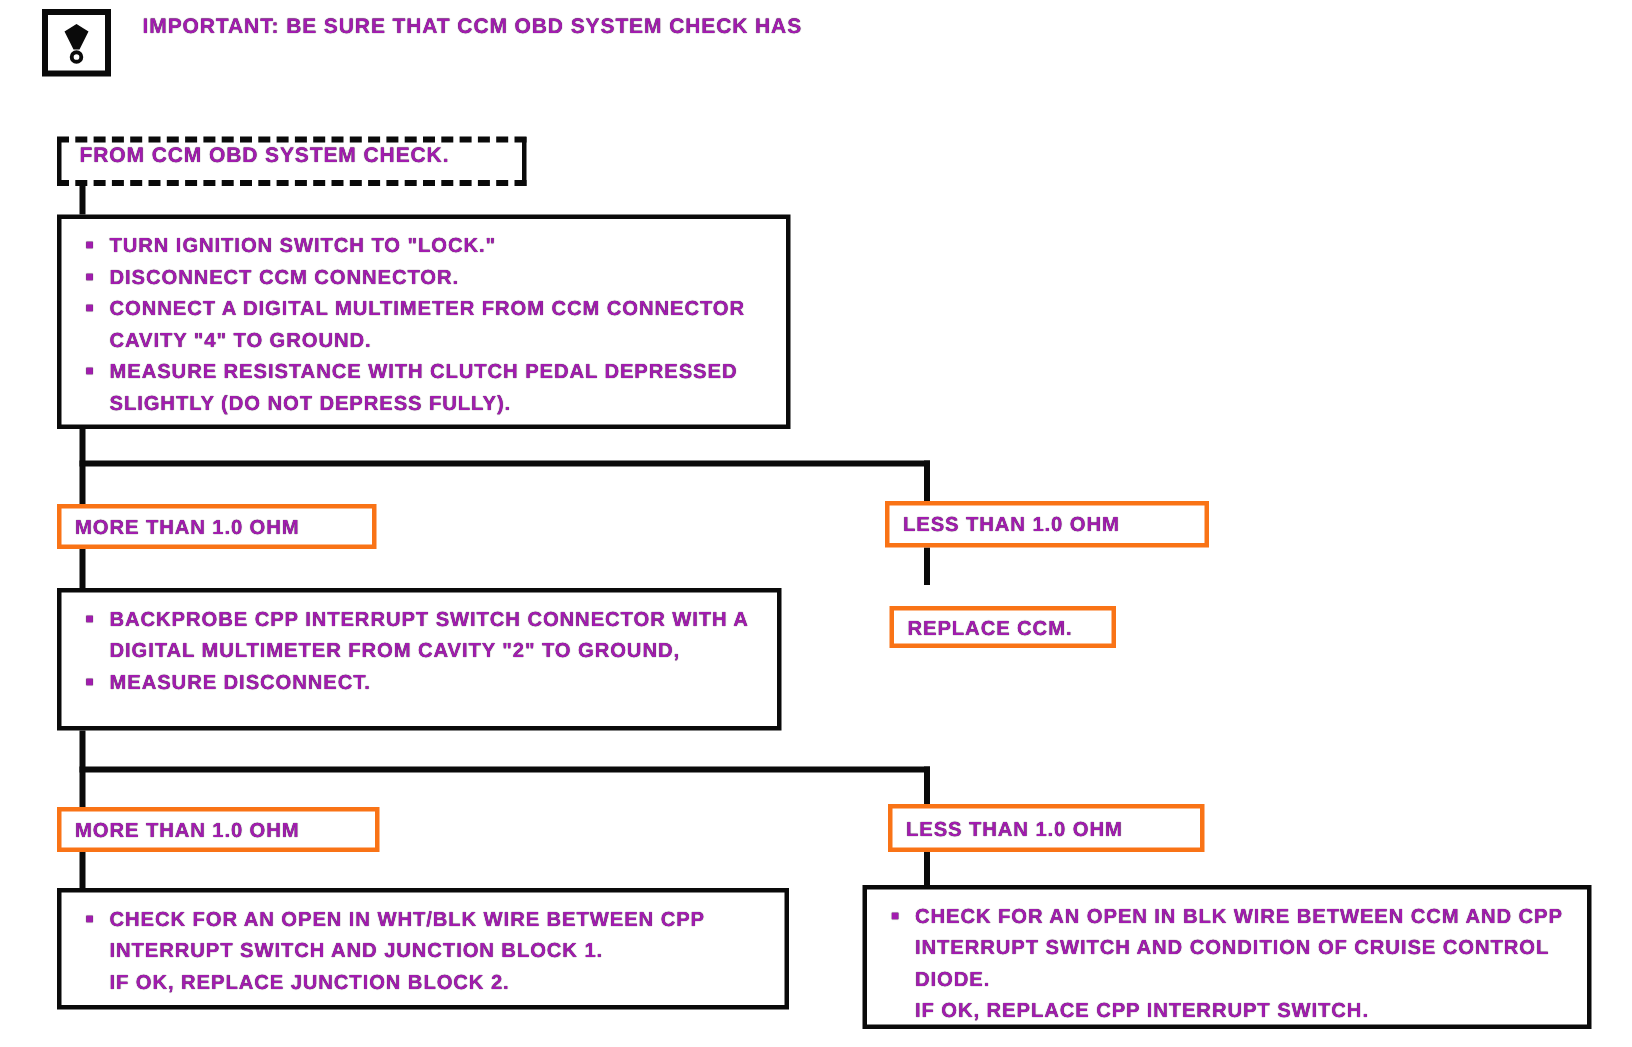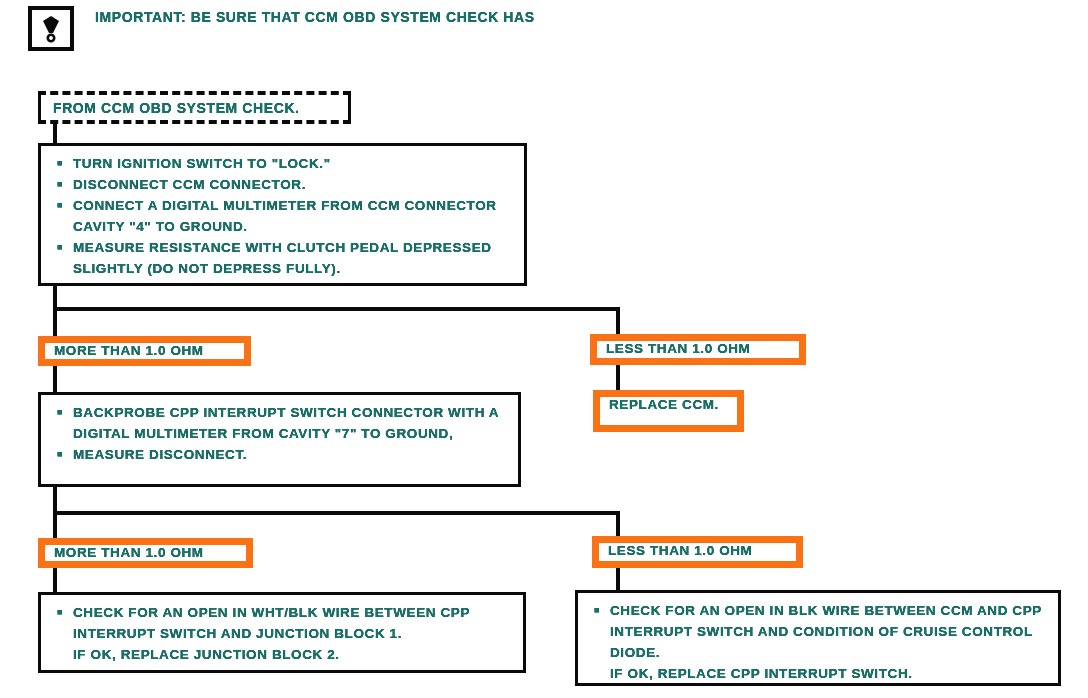--- a/index.html
+++ b/index.html
@@ -1,21 +1,21 @@
 <!DOCTYPE html>
 <html><head>
 <meta charset="utf-8">
 <style>
   html,body{margin:0;padding:0;background:#ffffff;}
   .page{
     position:relative;
     width:1088px;height:698px;
     background:#ffffff;
     font-family:"Liberation Sans","DejaVu Sans",sans-serif;
-    color:#0f766e;
+    color:#a21caf;
     overflow:hidden;
   }
   .bold-scan{
     font-weight:bold;
     letter-spacing:0.6px;
     text-shadow:0 0 0.6px #0a0a0a;
   }
   
   .notice-icon{
     position:absolute;left:28px;top:6px;width:38px;height:37px;
@@ -24,39 +24,39 @@
   }
   .notice-text{
     position:absolute;left:95px;top:7px;width:520px;
     font-size:14px;line-height:20px;
   }
   
   .entry-box{
     position:absolute;left:38px;top:91px;width:295px;height:25px;
     border-left:3px solid #0a0a0a;border-right:3px solid #0a0a0a;
     border-top:4px dashed #0a0a0a;border-bottom:4px dashed #0a0a0a;
-    display:flex;align-items:center;padding-left:12px;
+    display:flex;align-items:flex-start;padding-left:12px;
     font-size:14px;
   }
   
   .proc-box{
     position:absolute;border:3px solid #0a0a0a;background:#fff;
     font-size:13.5px;line-height:21px;
     padding:7px 8px 4px 6px;box-sizing:border-box;
   }
   .bullet-row{display:flex;}
   .bullet{
     width:26px;flex:0 0 26px;text-align:center;
     font-size:9px;line-height:21px;
   }
   .bullet-text{flex:1;white-space:pre-line;}
   
   .decision-box{
-    position:absolute;border:7px solid #f97316;background:#fff;
-    display:flex;padding-left:9px;
+    position:absolute;border:3px solid #f97316;background:#fff;
+    display:flex;align-items:center;padding-left:9px;
     font-size:13.5px;box-sizing:border-box;
   }
   
   .line{position:absolute;background:#0a0a0a;}
   
   .excl{display:block;}
 </style>
 </head>
 <body>
 
@@ -106,28 +106,28 @@
       <span class="bullet-text">MEASURE RESISTANCE WITH CLUTCH PEDAL DEPRESSED SLIGHTLY (DO NOT DEPRESS FULLY).</span>
     </div>
   </div>
 
   <div class="decision-box bold-scan" style="left:38px;top:336px;width:213px;height:30px;">
     <span>MORE THAN 1.0 OHM</span>
   </div>
   <div class="decision-box bold-scan" style="left:590px;top:334px;width:216px;height:31px;">
     <span>LESS THAN 1.0 OHM</span>
   </div>
-  <div class="decision-box bold-scan" style="left:593px;top:390px;width:151px;height:42px;">
+  <div class="decision-box bold-scan" style="left:593px;top:404px;width:151px;height:28px;">
     <span>REPLACE CCM.</span>
   </div>
 
   <div class="proc-box bold-scan" style="left:38px;top:392px;width:483px;height:95px;">
     <div class="bullet-row">
       <span class="bullet">■</span>
-      <span class="bullet-text">BACKPROBE CPP INTERRUPT SWITCH CONNECTOR WITH A DIGITAL MULTIMETER FROM CAVITY "7" TO GROUND,</span>
+      <span class="bullet-text">BACKPROBE CPP INTERRUPT SWITCH CONNECTOR WITH A DIGITAL MULTIMETER FROM CAVITY "2" TO GROUND,</span>
     </div>
     <div class="bullet-row">
       <span class="bullet">■</span>
       <span class="bullet-text">MEASURE DISCONNECT.</span>
     </div>
   </div>
 
   <div class="decision-box bold-scan" style="left:38px;top:538px;width:215px;height:30px;">
     <span>MORE THAN 1.0 OHM</span>
   </div>

